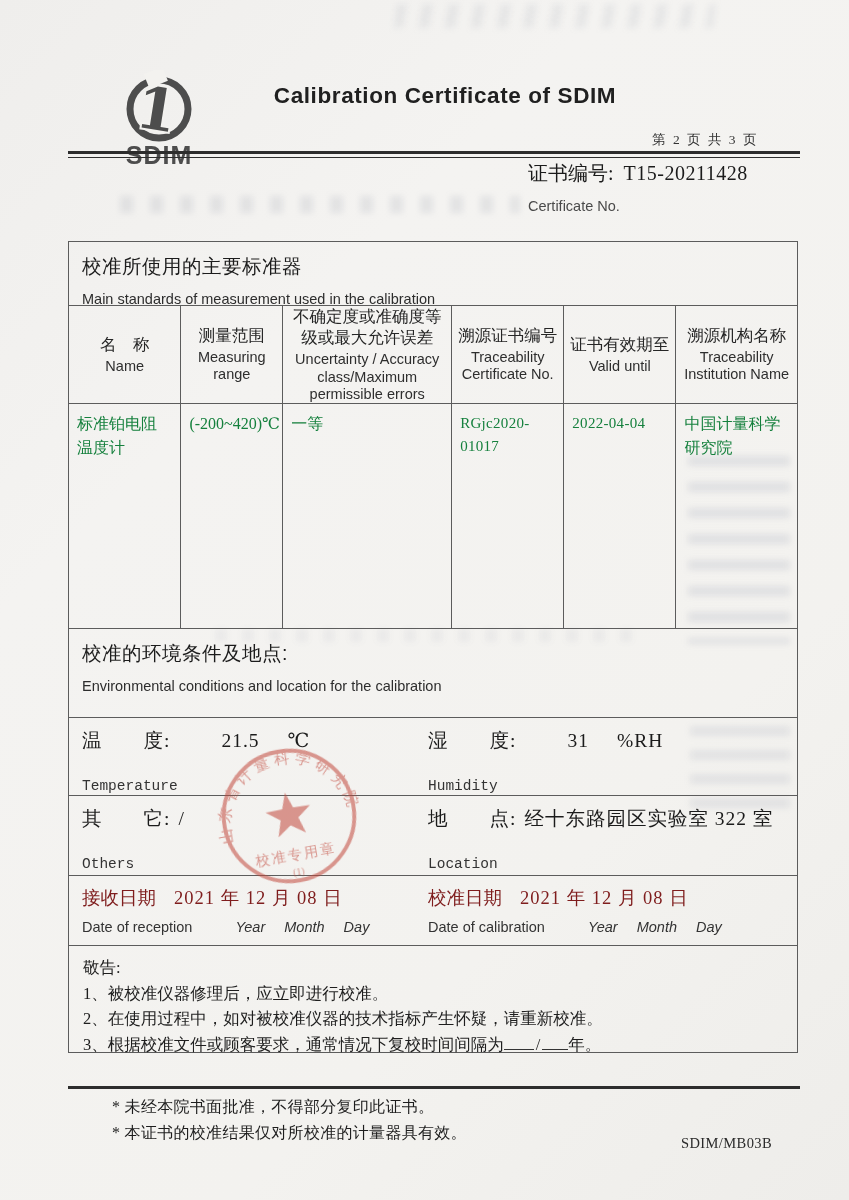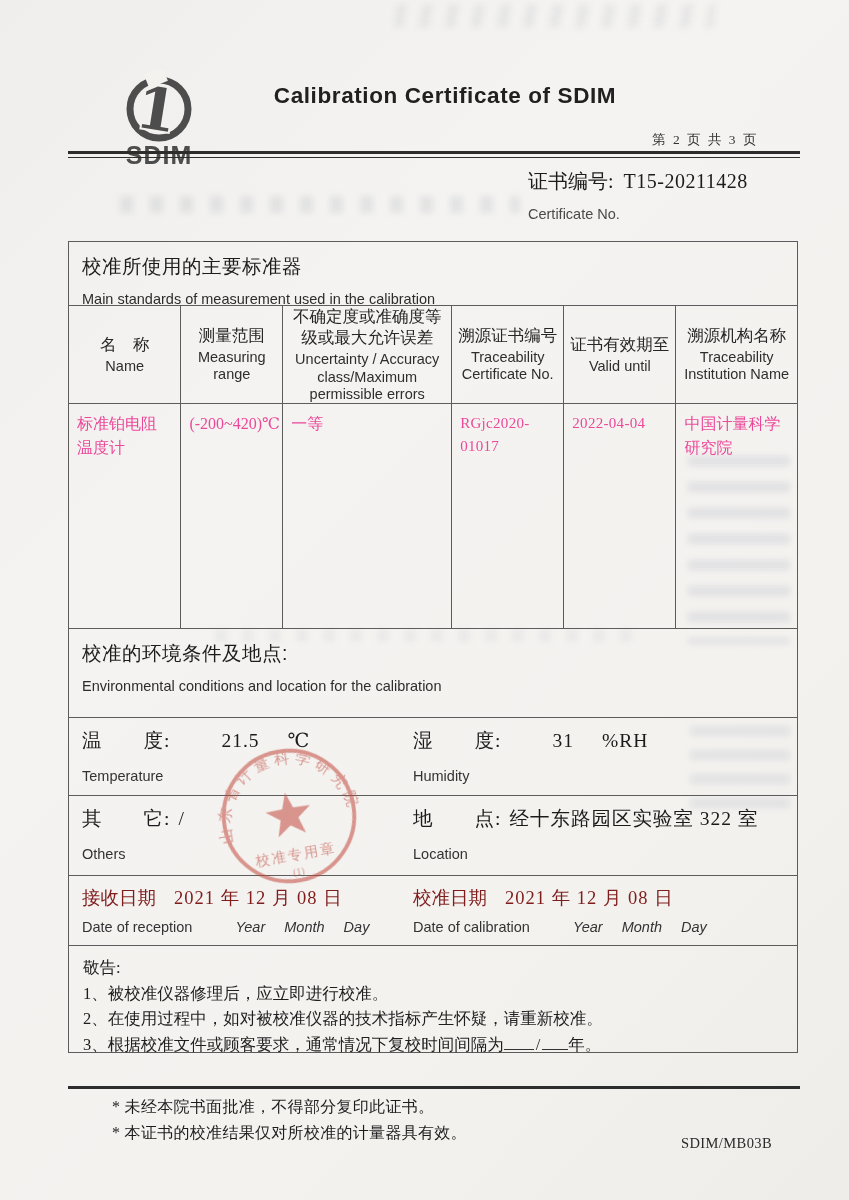--- a/index.html
+++ b/index.html
@@ -13,21 +13,21 @@
   
   .logo{position:absolute;left:100px;top:70px;width:118px;height:100px;}
   .titles{position:absolute;left:212px;top:74px;width:466px;text-align:center;}
   .title-cn{font-size:31px;font-weight:bold;letter-spacing:1.5px;color:#242424;
     font-family:"Liberation Serif","DejaVu Serif",serif;}
   .title-en{margin-top:9px;font-size:22.5px;font-weight:bold;letter-spacing:.6px;color:#202020;
     font-family:"Liberation Sans","DejaVu Sans",sans-serif;}
   .page-info{position:absolute;left:652px;top:131px;font-size:13.5px;letter-spacing:2px;color:#333;}
   .header-rule{position:absolute;left:68px;top:151px;width:732px;height:3px;
     border-top:3px solid #2d2d2d;border-bottom:1px solid #2d2d2d;}
-  .certno{position:absolute;left:528px;top:168px;}
+  .certno{position:absolute;left:528px;top:160px;}
   .certno-line{font-size:20px;color:#1b1b1b;}
   .certno-line .val{margin-left:10px;letter-spacing:.5px;}
   .certno-en{margin-top:11px;font-size:14.5px;color:#4a4a4a;
     font-family:"Liberation Sans","DejaVu Sans",sans-serif;}
   
   .main-box{position:absolute;left:68px;top:241px;width:730px;height:812px;
     border:1px solid #5c5c5c;box-sizing:border-box;background:transparent;}
   .sec{box-sizing:border-box;border-bottom:1px solid #5c5c5c;position:relative;}
   .sec:last-child{border-bottom:none;}
   .sec-title{padding:11px 13px 8px 13px;}
@@ -37,29 +37,29 @@
     font-family:"Liberation Sans","DejaVu Sans",sans-serif;}
   .cols{display:flex;height:100%;}
   .cell{box-sizing:border-box;border-left:1px solid #5c5c5c;}
   .cell:first-child{border-left:none;}
   .c1{width:15.3%;} .c2{width:14%;} .c3{width:23.2%;} .c4{width:15.4%;} .c5{width:15.4%;} .c6{width:16.7%;}
   .hdr-cell{display:flex;flex-direction:column;align-items:center;justify-content:center;
     text-align:center;padding:4px 5px;}
   .hdr-cell .cn{font-size:16.5px;line-height:1.32;color:#262626;}
   .hdr-cell .en{font-size:14.5px;line-height:1.2;color:#2e2e2e;margin-top:2px;
     font-family:"Liberation Sans","DejaVu Sans",sans-serif;}
-  .body-cell{padding:8px 8px;font-size:16px;line-height:1.5;color:#ec4899;}
+  .body-cell{padding:8px 8px;font-size:16px;line-height:1.5;color:#15803d;}
   .body-cell.mono{font-size:15px;letter-spacing:.3px;}
   
   .half-left{position:absolute;left:13px;top:9px;}
-  .half-right{position:absolute;left:344px;top:9px;}
+  .half-right{position:absolute;left:359px;top:9px;}
   .env-line{font-size:19.5px;color:#1b1b1b;letter-spacing:1px;white-space:nowrap;}
   .env-line .v{margin-left:51px;} .env-line .u{margin-left:28px;} .env-line .v2{margin-left:8px;}
-  .env-sub{margin-top:14px;font-size:14.5px;color:#333;letter-spacing:0;
-    font-family:Liberation Sans, sans-serif;}
+  .env-sub{margin-top:24px;font-size:14.5px;color:#333;letter-spacing:0;
+    font-family:Liberation Mono, monospace;}
   .date-line{font-size:18.5px;color:#7f1d1d;white-space:nowrap;}
   .date-line .v{margin-left:18px;letter-spacing:1px;}
   .date-sub{margin-top:9px;font-size:14.5px;color:#333;
     font-family:"Liberation Sans","DejaVu Sans",sans-serif;}
   .date-sub .units{margin-left:43px;word-spacing:15px;font-style:italic;}
   
   .notes{padding:9px 14px;font-size:16.5px;line-height:25.5px;color:#1e1e1e;}
   .blank{display:inline-block;width:30px;border-bottom:1px solid #333;height:14px;}
   .blank.s{width:26px;}
   .slash{padding:0 2px;}

